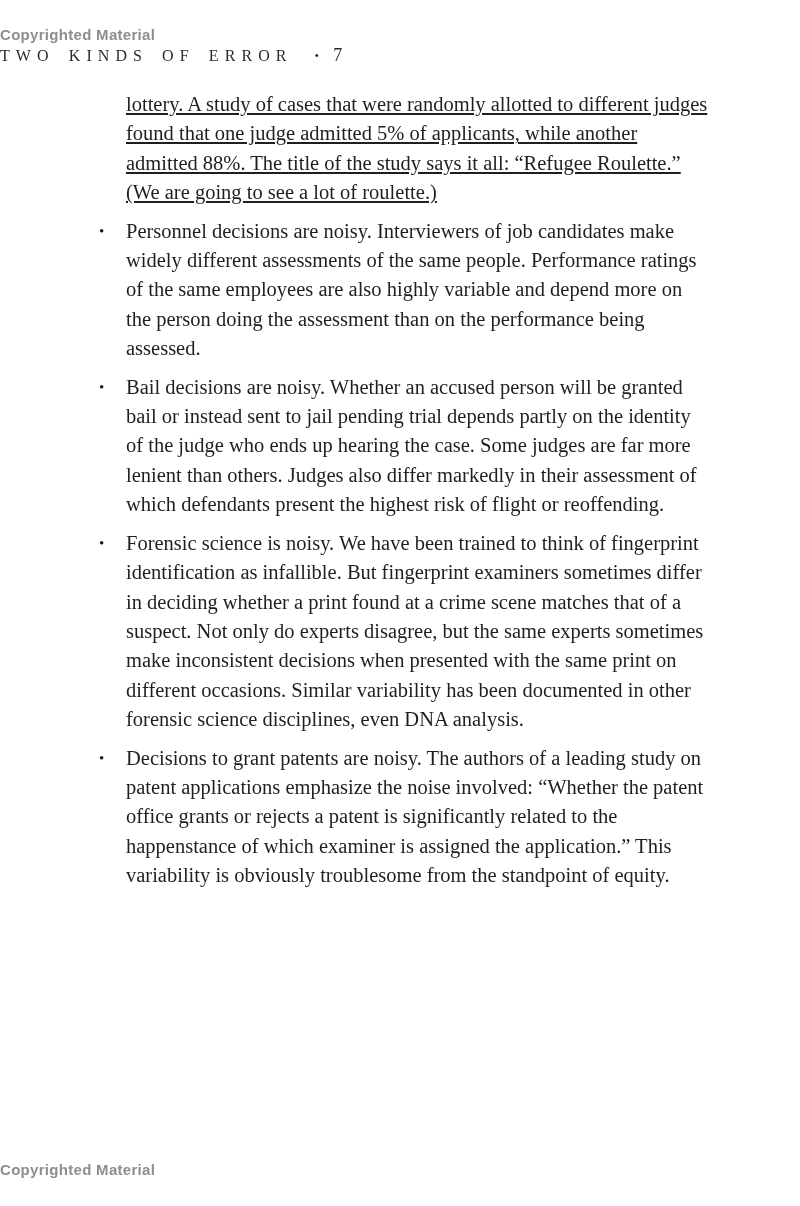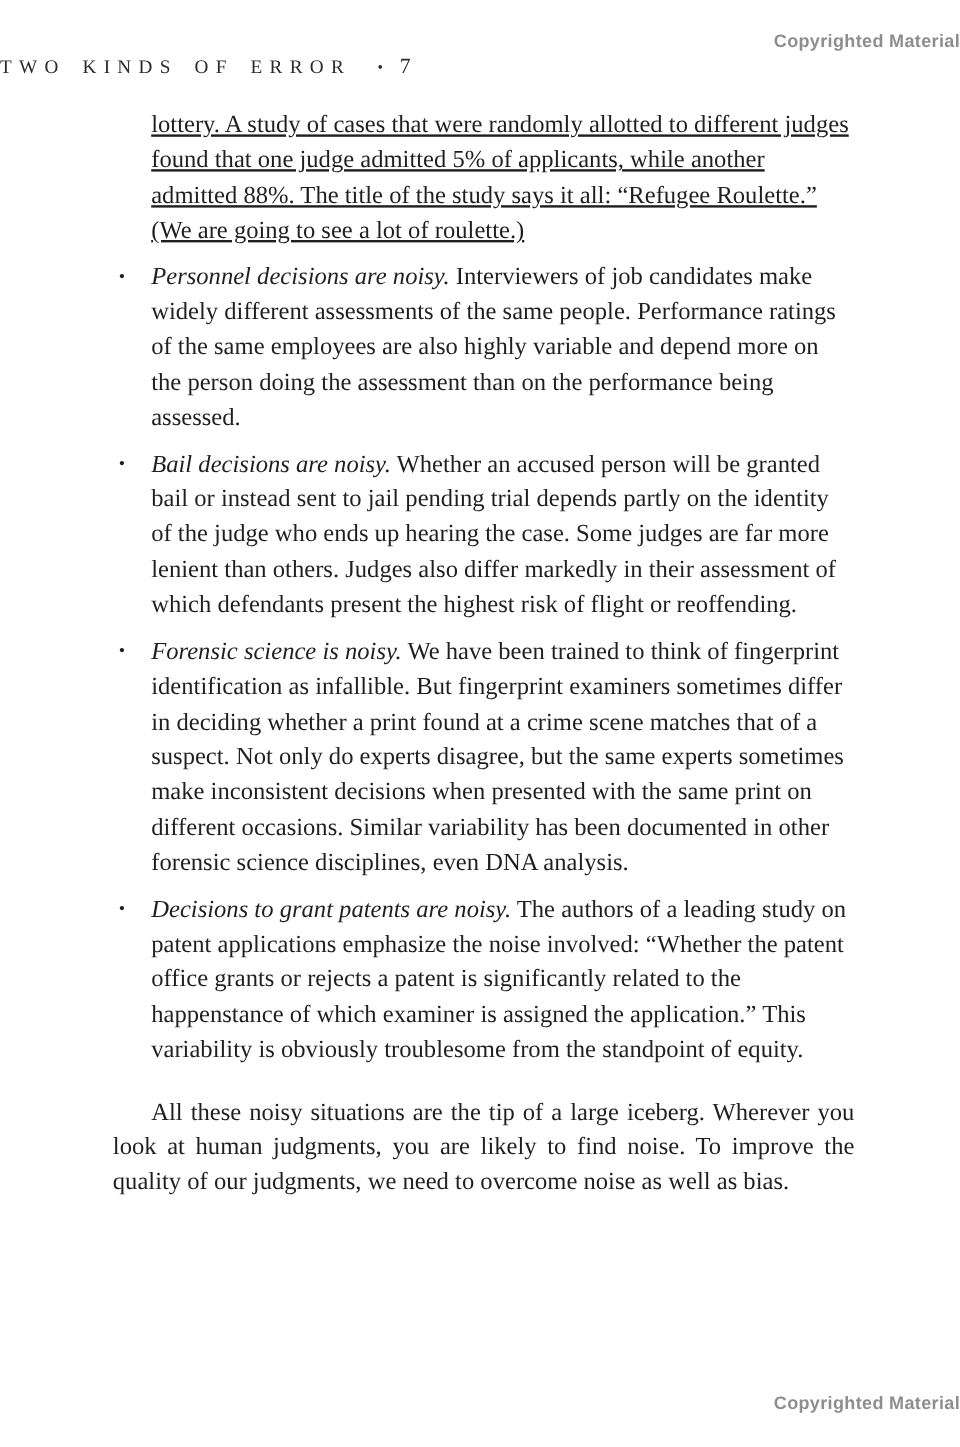--- a/index.html
+++ b/index.html
@@ -14,21 +14,21 @@
     position: relative;
     width: 800px;
     height: 1206px;
     background: #ffffff;
     color: #1f1f1f;
   }
   .watermark {
     position: absolute;
     left: 0;
     width: 100%;
-    text-align: right;
+    text-align: left;
     font-family: "Liberation Sans", "DejaVu Sans", sans-serif;
     font-weight: bold;
     font-size: 15px;
     color: #8e8e8e;
     letter-spacing: 0.02em;
   }
   .watermark.top { top: 26px; }
   .watermark.bottom { top: 1161px; }
   .page-header {
     position: absolute;
@@ -78,21 +78,20 @@
     padding-left: 5px;
     font-size: 15px;
     line-height: 29.4px;
     color: #1f1f1f;
   }
   .bullet-body {
     flex: 1;
     text-align: left;
   }
   .lead-italic {
-    font-style: italic;
   }
   .closing-para {
     margin-top: 22px;
     text-indent: 32px;
     text-align: justify;
   }
 </style>
 </head>
 <body>
 
@@ -121,19 +120,18 @@
     <div class="bullet-item">
       <div class="bullet-marker">•</div>
       <div class="bullet-body"><span class="lead-italic">Forensic science is noisy.</span><span> We have been trained to think of fingerprint identification as infallible. But fingerprint examiners sometimes differ in deciding whether a print found at a crime scene matches that of a suspect. Not only do experts disagree, but the same experts sometimes make inconsistent decisions when presented with the same print on different occasions. Similar variability has been documented in other forensic science disciplines, even DNA analysis.</span></div>
     </div>
 
     <div class="bullet-item">
       <div class="bullet-marker">•</div>
       <div class="bullet-body"><span class="lead-italic">Decisions to grant patents are noisy.</span><span> The authors of a leading study on patent applications emphasize the noise involved: “Whether the patent office grants or rejects a patent is significantly related to the happenstance of which examiner is assigned the application.” This variability is obviously troublesome from the standpoint of equity.</span></div>
     </div>
 
-    <p class="closing-para">All these noisy situations are the tip of a large iceberg. Wherever you look at human judgments, you are likely to find noise. To improve the quality of our judgments, we need to overcome noise as well as bias.</p>
 
   </div>
 
   <div class="watermark bottom">Copyrighted Material</div>
 
 </div>
 
 </body></html>

